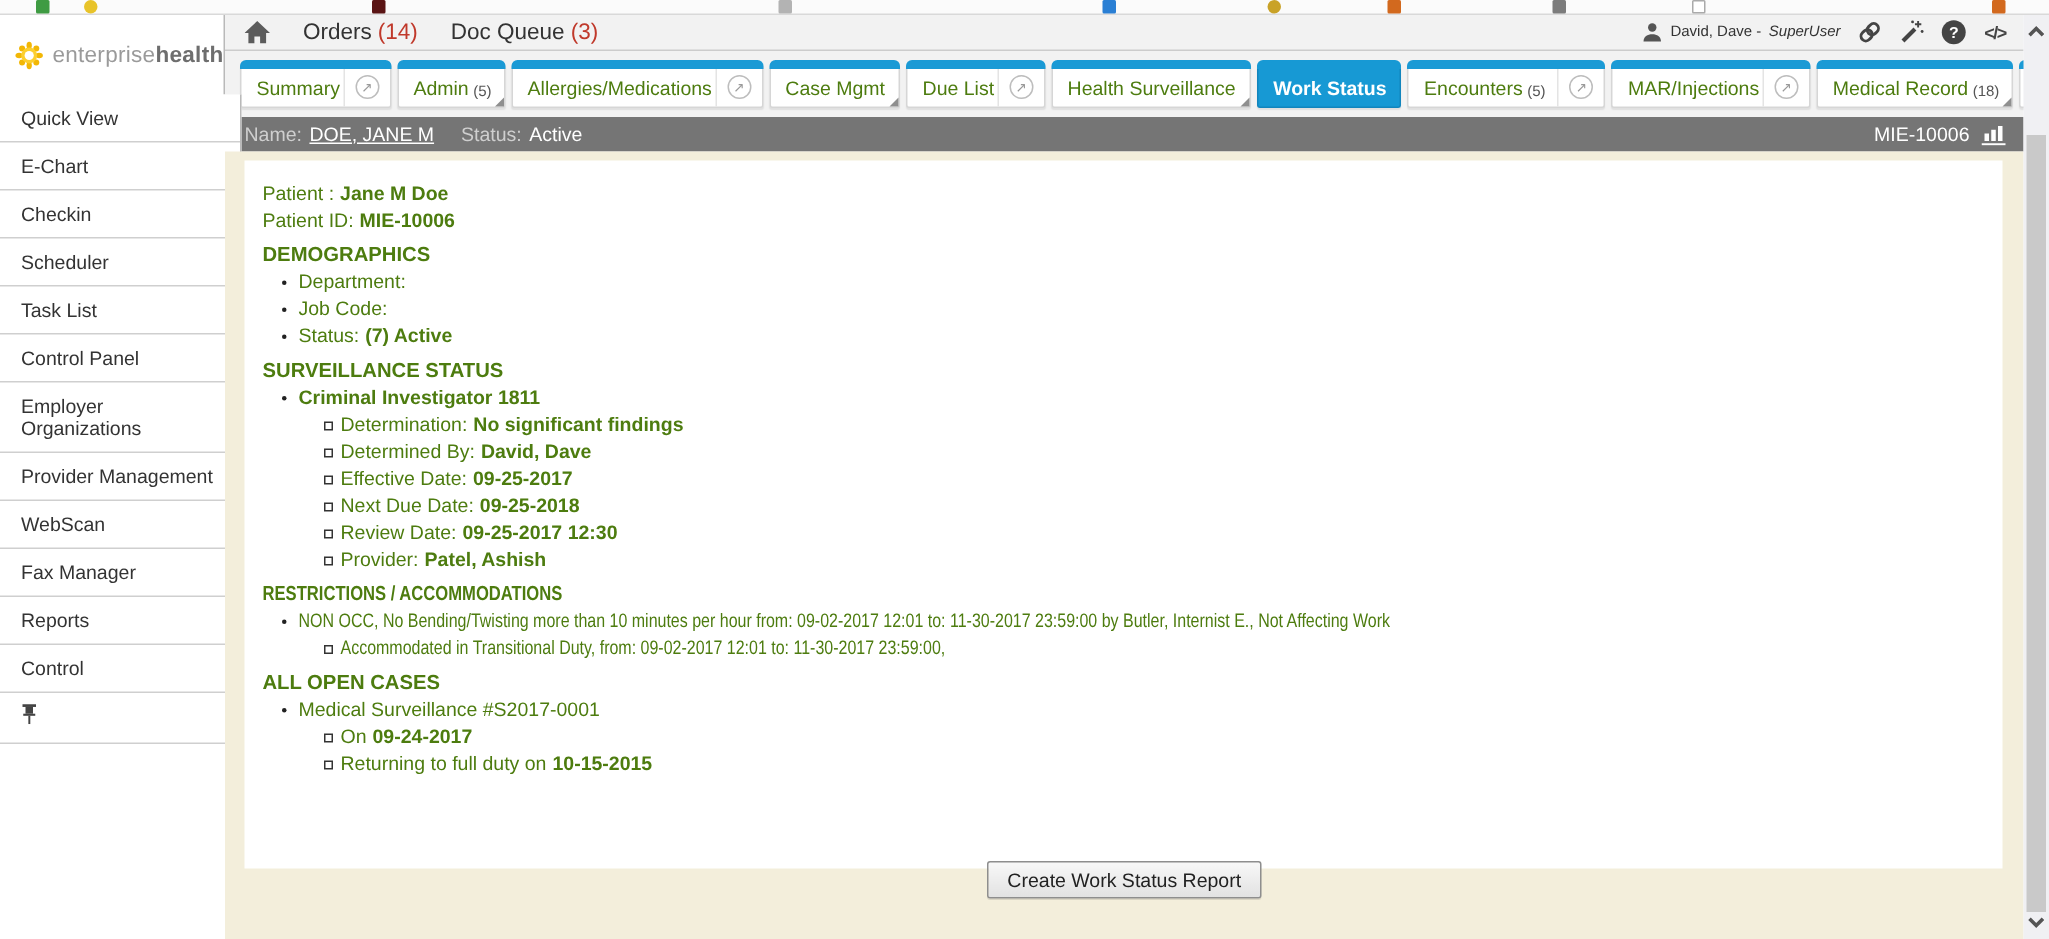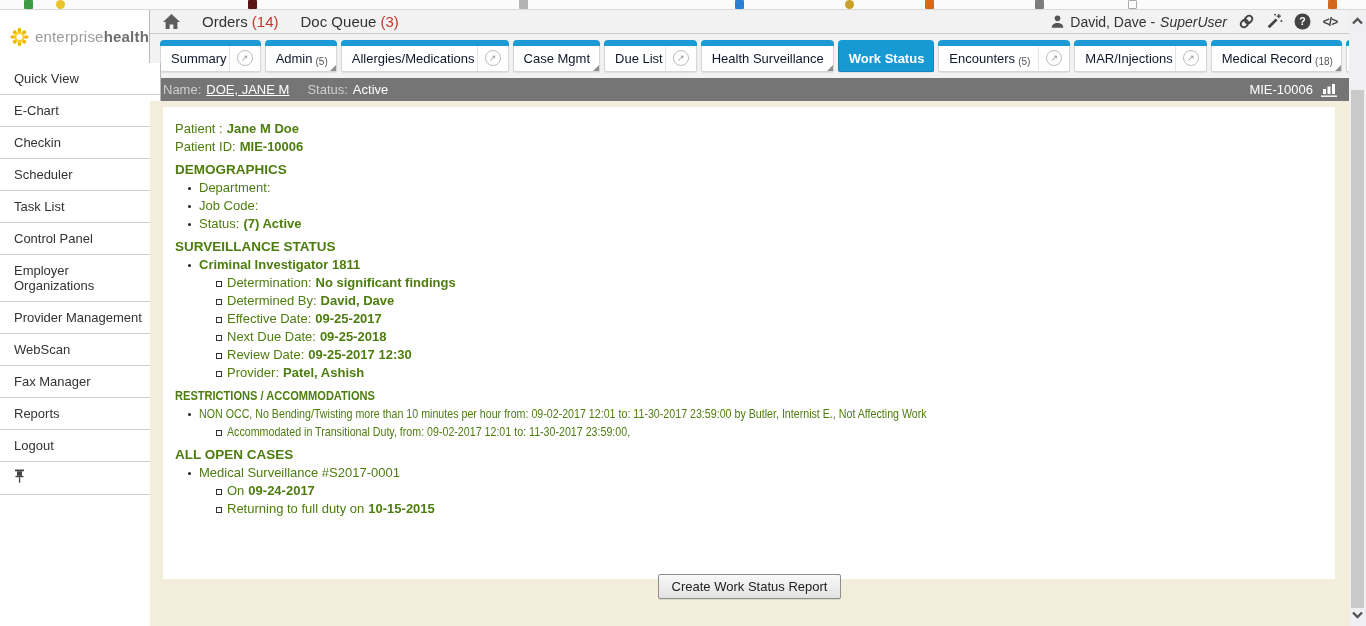--- a/index.html
+++ b/index.html
@@ -14,30 +14,30 @@
   .logo-box { position:absolute; left:0; top:10px; width:150px; height:53px; background:#fff; border-right:1px solid #b9b9b9; display:flex; align-items:center; padding-left:10px; }
   .logo-text { font-size:15px; color:#9a9a9a; margin-left:6px; letter-spacing:0.2px; }
   .logo-text b { color:#6e6e6e; }
 
   
   .topbar { position:absolute; left:150px; top:10px; width:1199px; height:24px; background:#f2f2f2; border-bottom:1px solid #cccccc; display:flex; align-items:center; }
   .home-btn { margin-left:13px; display:flex; align-items:center; cursor:pointer; }
   .nav-item { margin-left:22px; font-size:15px; color:#333; cursor:pointer; }
   .nav-count { color:#c0392b; margin-left:4px; }
   .topbar-right { margin-left:auto; display:flex; align-items:center; gap:10px; padding-right:10px; }
-  .user-chip { display:flex; align-items:center; gap:5px; font-size:14px; color:#333; }
+  .user-chip { display:flex; align-items:center; gap:5px; font-size:10px; color:#333; }
   .user-role { font-style:italic; }
   .hdr-icon { width:18px; height:18px; display:flex; align-items:center; justify-content:center; cursor:pointer; }
   .code-glyph { font-size:12px; font-weight:bold; color:#444; letter-spacing:-1px; }
 
   
   .tabstrip { position:absolute; left:150px; top:34px; width:1199px; height:44px; background:#f2f2f2; display:flex; align-items:flex-end; padding:0 0 6px 10px; }
   .tab { position:relative; height:31px; background:#fff; border:1px solid #d6d6d6; border-top:none; border-radius:4px 4px 2px 2px; display:flex; align-items:center; margin-right:4px; box-shadow:0 1px 1px rgba(0,0,0,0.08); cursor:pointer; flex:0 0 auto; }
   .tab::before { content:''; position:absolute; left:-1px; right:-1px; top:-1px; height:6px; background:#1b9ad5; border-radius:4px 4px 0 0; }
-  .tab-label { padding:8px 9px 3px 10px; font-size:13px; color:#0f172a; white-space:nowrap; }
+  .tab-label { padding:8px 9px 3px 10px; font-size:13px; color:#4d7c0f; white-space:nowrap; }
   .tab-count { font-size:10px; color:#555; margin-left:1px; padding-right:8px; padding-top:10px; }
   .tab-label.no-r { padding-right:2px; }
   .tab-pop { border-left:1px solid #e4e4e4; height:100%; display:flex; align-items:center; padding:6px 7px 2px 7px; }
   .pop-circle { width:16px; height:16px; border:1px solid #bdbdbd; border-radius:50%; color:#9a9a9a; font-size:9px; display:flex; align-items:center; justify-content:center; }
   .tab.active { background:#1799d4; border-color:#1285bd; }
   .tab.active::before { background:#1799d4; }
   .tab.active .tab-label { color:#fff; font-weight:bold; }
   .fold { position:absolute; right:0; bottom:0; width:0; height:0; border-left:6px solid transparent; border-bottom:6px solid #8f8f8f; }
 
   
@@ -239,21 +239,21 @@
     <div class="side-item">E-Chart</div>
     <div class="side-item">Checkin</div>
     <div class="side-item">Scheduler</div>
     <div class="side-item">Task List</div>
     <div class="side-item">Control Panel</div>
     <div class="side-item">Employer Organizations</div>
     <div class="side-item">Provider Management</div>
     <div class="side-item">WebScan</div>
     <div class="side-item">Fax Manager</div>
     <div class="side-item">Reports</div>
-    <div class="side-item">Logout</div>
+    <div class="side-item">Control</div>
     <div class="side-pin">
       <svg width="11" height="14" viewBox="0 0 11 14">
         <rect x="1" y="0.5" width="9" height="1.8" fill="#444"></rect>
         <rect x="3" y="2.3" width="5" height="4.5" fill="#444"></rect>
         <rect x="1.5" y="6.8" width="8" height="1.4" fill="#444"></rect>
         <rect x="4.9" y="8.2" width="1.3" height="5.5" fill="#444"></rect>
       </svg>
     </div>
   </div>
 

